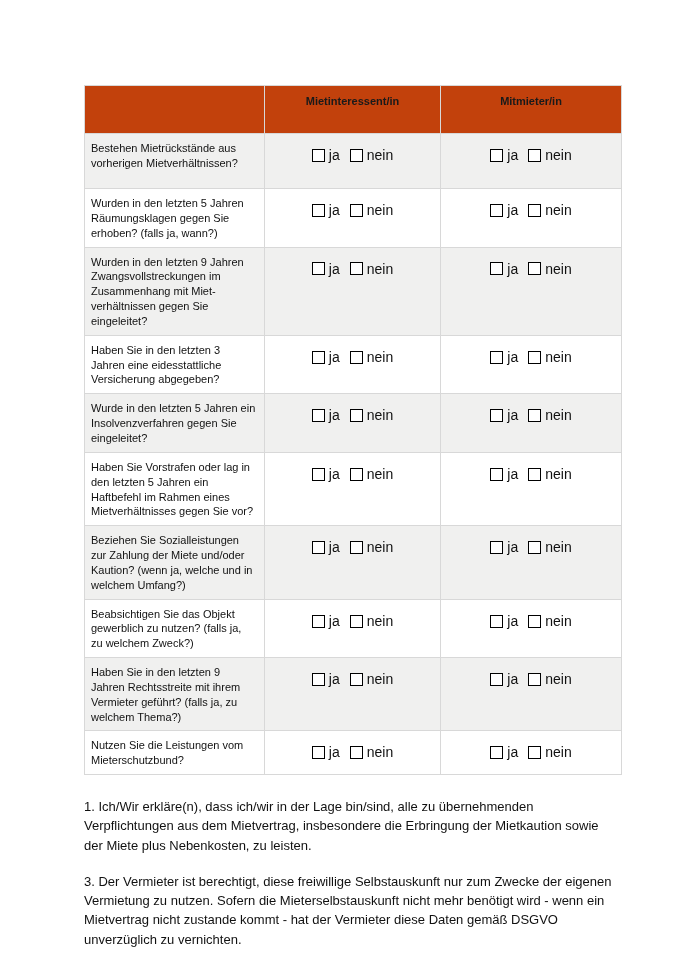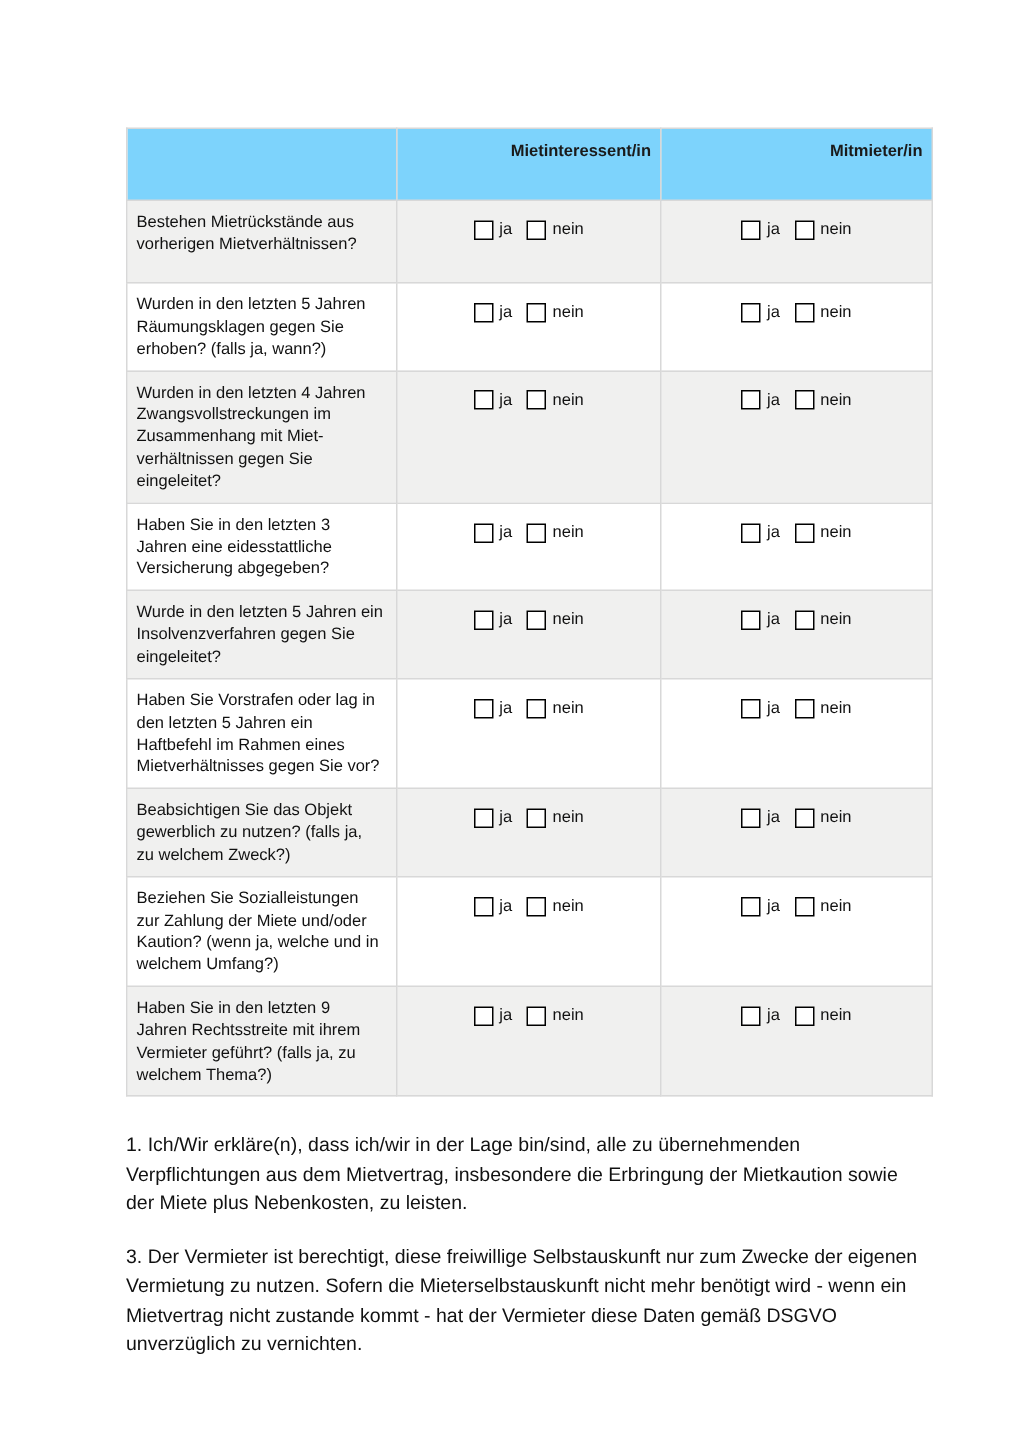--- a/index.html
+++ b/index.html
@@ -23,24 +23,24 @@
     width: 537px;
     table-layout: fixed;
   }
   .form-table td, .form-table th {
     border: 1px solid #d8d8d8;
     vertical-align: top;
     font-size: 11px;
     line-height: 1.35;
   }
   .form-table th {
-    text-align: right;
+    text-align: center;
     font-weight: bold;
     padding: 8px 6px 4px 6px;
-    background: #7dd3fc;
+    background: #c2410c;
   }
   thead tr { height: 48px; }
   td.q {
     padding: 7px 8px 6px 6px;
     color: #111;
   }
   td.c {
     text-align: center;
     padding-top: 12px;
   }
@@ -61,21 +61,21 @@
     display: inline-block;
     width: 13px;
     height: 13px;
     border: 1.5px solid #000;
     background: #fff;
     vertical-align: middle;
     margin-right: 4px;
     cursor: pointer;
   }
   .cblabel {
-    font-size: 11px;
+    font-size: 14px;
     color: #111;
     vertical-align: middle;
     margin-right: 10px;
   }
   .cblabel:last-child { margin-right: 0; }
   .declarations {
     margin-top: 22px;
     width: 530px;
   }
   .declarations p {
@@ -120,21 +120,21 @@
         <td class="q">Wurden in den letzten 5 Jahren Räumungsklagen gegen Sie erhoben? (falls ja, wann?)</td>
         <td class="c">
           <span class="cbgroup"><span class="cb"></span><span class="cblabel">ja</span><span class="cb"></span><span class="cblabel">nein</span></span>
         </td>
         <td class="c">
           <span class="cbgroup"><span class="cb"></span><span class="cblabel">ja</span><span class="cb"></span><span class="cblabel">nein</span></span>
         </td>
       </tr>
 
       <tr>
-        <td class="q">Wurden in den letzten 4 Jahren Zwangsvollstreckungen im Zusammenhang mit Miet-verhältnissen gegen Sie eingeleitet?</td>
+        <td class="q">Wurden in den letzten 9 Jahren Zwangsvollstreckungen im Zusammenhang mit Miet-verhältnissen gegen Sie eingeleitet?</td>
         <td class="c">
           <span class="cbgroup"><span class="cb"></span><span class="cblabel">ja</span><span class="cb"></span><span class="cblabel">nein</span></span>
         </td>
         <td class="c">
           <span class="cbgroup"><span class="cb"></span><span class="cblabel">ja</span><span class="cb"></span><span class="cblabel">nein</span></span>
         </td>
       </tr>
 
       <tr>
         <td class="q">Haben Sie in den letzten 3 Jahren eine eidesstattliche Versicherung abgegeben?</td>
@@ -160,49 +160,58 @@
         <td class="q">Haben Sie Vorstrafen oder lag in den letzten 5 Jahren ein Haftbefehl im Rahmen eines Mietverhältnisses gegen Sie vor?</td>
         <td class="c">
           <span class="cbgroup"><span class="cb"></span><span class="cblabel">ja</span><span class="cb"></span><span class="cblabel">nein</span></span>
         </td>
         <td class="c">
           <span class="cbgroup"><span class="cb"></span><span class="cblabel">ja</span><span class="cb"></span><span class="cblabel">nein</span></span>
         </td>
       </tr>
 
       <tr>
+        <td class="q">Beziehen Sie Sozialleistungen zur Zahlung der Miete und/oder Kaution? (wenn ja, welche und in welchem Umfang?)</td>
+        <td class="c">
+          <span class="cbgroup"><span class="cb"></span><span class="cblabel">ja</span><span class="cb"></span><span class="cblabel">nein</span></span>
+        </td>
+        <td class="c">
+          <span class="cbgroup"><span class="cb"></span><span class="cblabel">ja</span><span class="cb"></span><span class="cblabel">nein</span></span>
+        </td>
+      </tr>
+
+      <tr>
         <td class="q">Beabsichtigen Sie das Objekt gewerblich zu nutzen? (falls ja, zu welchem Zweck?)</td>
         <td class="c">
           <span class="cbgroup"><span class="cb"></span><span class="cblabel">ja</span><span class="cb"></span><span class="cblabel">nein</span></span>
         </td>
         <td class="c">
           <span class="cbgroup"><span class="cb"></span><span class="cblabel">ja</span><span class="cb"></span><span class="cblabel">nein</span></span>
         </td>
       </tr>
 
       <tr>
-        <td class="q">Beziehen Sie Sozialleistungen zur Zahlung der Miete und/oder Kaution? (wenn ja, welche und in welchem Umfang?)</td>
-        <td class="c">
-          <span class="cbgroup"><span class="cb"></span><span class="cblabel">ja</span><span class="cb"></span><span class="cblabel">nein</span></span>
-        </td>
-        <td class="c">
-          <span class="cbgroup"><span class="cb"></span><span class="cblabel">ja</span><span class="cb"></span><span class="cblabel">nein</span></span>
-        </td>
-      </tr>
-
-      <tr>
         <td class="q">Haben Sie in den letzten 9 Jahren Rechtsstreite mit ihrem Vermieter geführt? (falls ja, zu welchem Thema?)</td>
         <td class="c">
           <span class="cbgroup"><span class="cb"></span><span class="cblabel">ja</span><span class="cb"></span><span class="cblabel">nein</span></span>
         </td>
         <td class="c">
           <span class="cbgroup"><span class="cb"></span><span class="cblabel">ja</span><span class="cb"></span><span class="cblabel">nein</span></span>
         </td>
       </tr>
 
+      <tr>
+        <td class="q">Nutzen Sie die Leistungen vom Mieterschutzbund?</td>
+        <td class="c">
+          <span class="cbgroup"><span class="cb"></span><span class="cblabel">ja</span><span class="cb"></span><span class="cblabel">nein</span></span>
+        </td>
+        <td class="c">
+          <span class="cbgroup"><span class="cb"></span><span class="cblabel">ja</span><span class="cb"></span><span class="cblabel">nein</span></span>
+        </td>
+      </tr>
 
     </tbody>
   </table>
 
   <div class="declarations">
     <p>1. Ich/Wir erkläre(n), dass ich/wir in der Lage bin/sind, alle zu übernehmenden Verpflichtungen aus dem Mietvertrag, insbesondere die Erbringung der Mietkaution sowie der Miete plus Nebenkosten, zu leisten.</p>
     <p class="last">3. Der Vermieter ist berechtigt, diese freiwillige Selbstauskunft nur zum Zwecke der eigenen Vermietung zu nutzen. Sofern die Mieterselbstauskunft nicht mehr benötigt wird - wenn ein Mietvertrag nicht zustande kommt - hat der Vermieter diese Daten gemäß DSGVO unverzüglich zu vernichten.</p>
   </div>
 
 </div>

